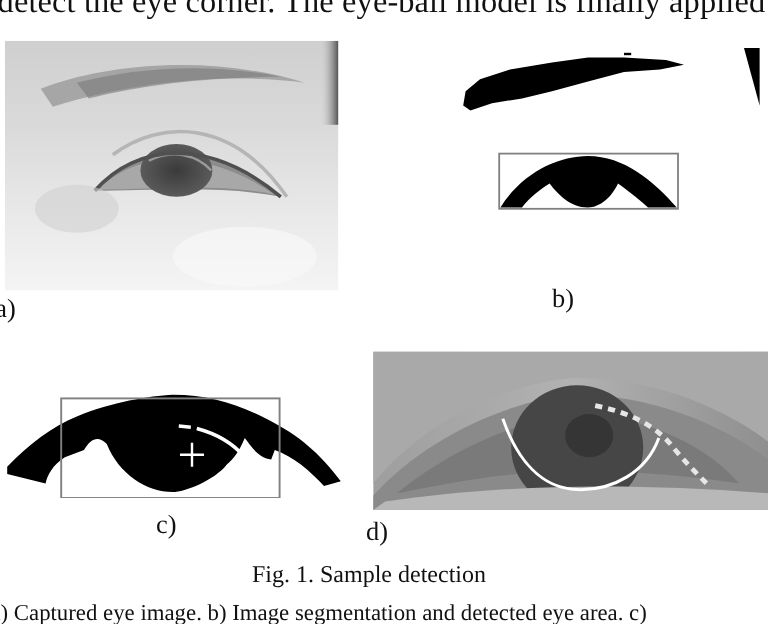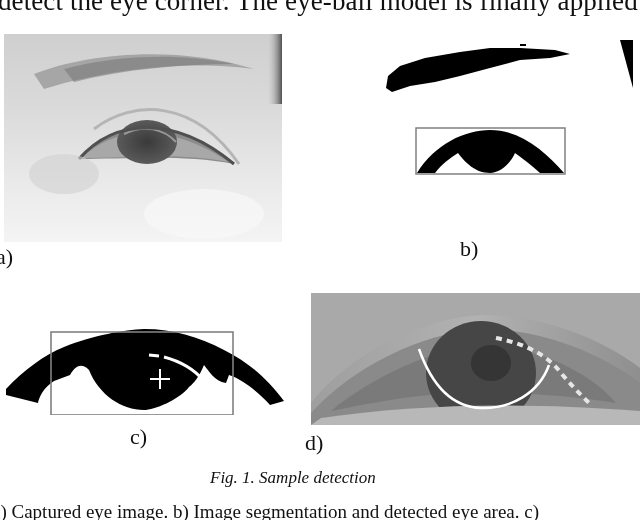--- a/index.html
+++ b/index.html
@@ -2,21 +2,21 @@
 <html><head>
 <meta charset="utf-8">
 <style>
   html, body { margin:0; padding:0; }
   body { width:640px; height:520px; background:#ffffff; position:relative; overflow:hidden;
          font-family:"Liberation Serif", "DejaVu Serif", serif; color:#111; }
   .abs { position:absolute; }
   .txt { white-space:nowrap; }
   .top-line { left:-2px; top:-14px; font-size:27px; letter-spacing:0.1px; }
   .label { font-size:22px; }
-  .caption { font-size:17px;font-style:italic; }
+  .caption { font-size:20px; }
   .bottom-line { left:-8px; top:501px; font-size:19px; }
   svg { display:block; }
 </style>
 </head>
 <body>
 
 <div class="abs txt top-line">detect the eye corner. The eye-ball model is finally applied</div>
 
 <div class="abs" style="left:4px; top:34px; width:278px; height:208px;">
   <svg width="278" height="208" viewBox="0 0 278 208">

